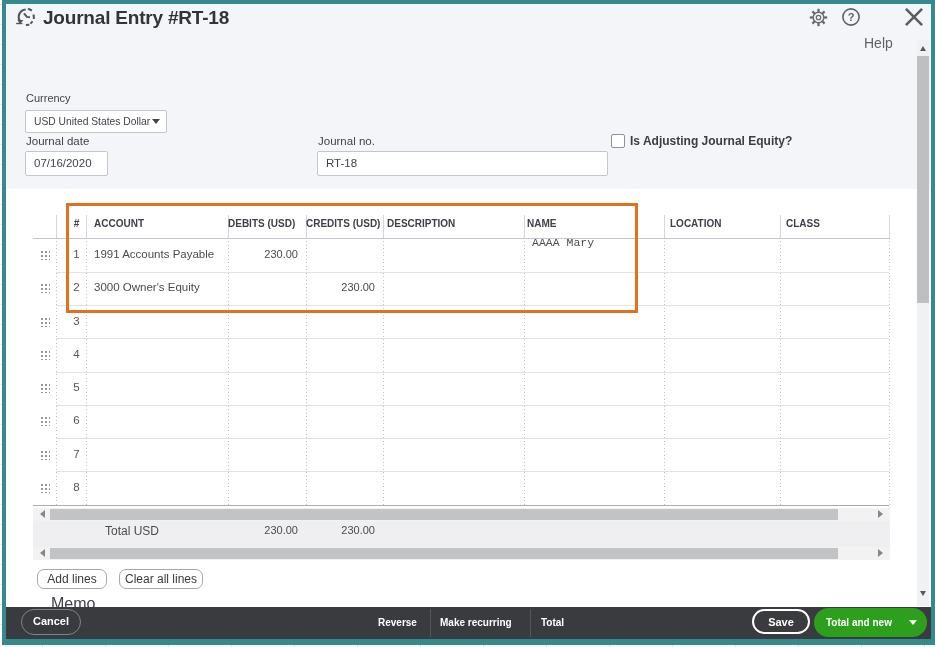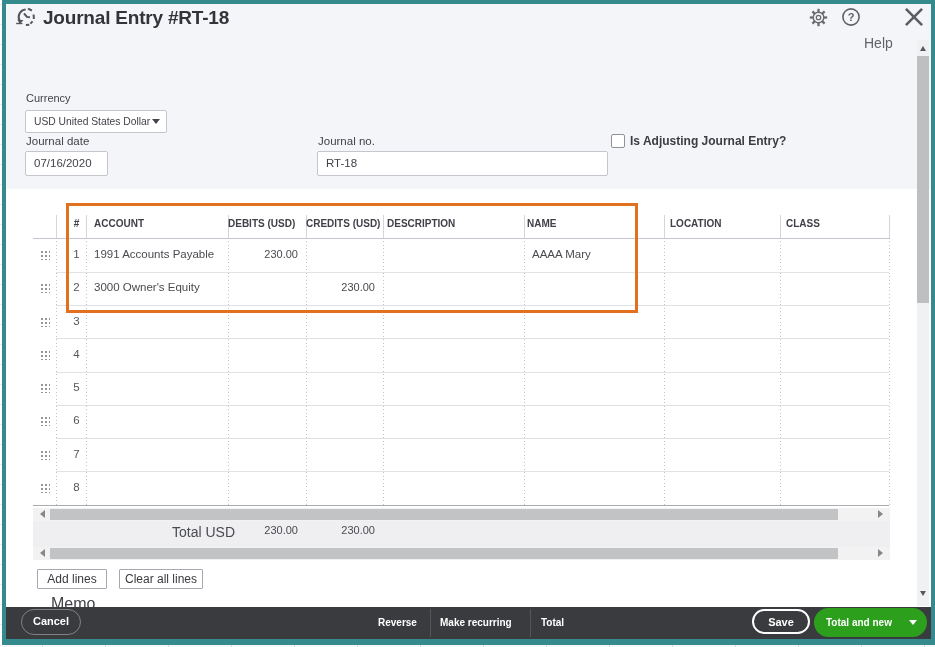--- a/index.html
+++ b/index.html
@@ -17,21 +17,21 @@
   .cell { position:absolute; font-size:11.5px; color:#4a4b50; white-space:nowrap; }
   .vline { position:absolute; width:1px; background:repeating-linear-gradient(to bottom,#bfc2c8 0,#bfc2c8 1px,rgba(0,0,0,0) 1px,rgba(0,0,0,0) 3.5px); }
   .vsolid { position:absolute; width:1px; background:#d3d6db; }
   .hline { position:absolute; height:1px; background:#e0e2e6; }
   .dots { position:absolute; width:10px; height:10px;
           background-image: radial-gradient(circle, #94969b 1.1px, rgba(0,0,0,0) 1.2px);
           background-size: 4px 4px; background-position: 0 0; }
   .sbtrack { position:absolute; background:#f2f2f3; height:12px; }
   .sbthumb { position:absolute; background:#c2c3c5; height:12px; }
   .arr { position:absolute; width:0; height:0; }
-  .btn { position:absolute; background:#fff; border:1px solid #a5a8ae; border-radius:1px;
+  .btn { position:absolute; background:#fff; border:1px solid #a5a8ae; border-radius:7px;
          font-size:12px; color:#393a3d; text-align:center; }
   .footer { position:absolute; left:0; top:603px; width:925px; height:32px; background:#3a3b3f; }
   .ftxt { position:absolute; font-size:10px; font-weight:bold; color:#ffffff; white-space:nowrap; }
   .fdiv { position:absolute; width:1px; top:2px; height:28px; background:#55565a; }
 </style></head>
 <body>
 
 <div class="abs" style="left:0;top:4px;width:2px;height:1px;background:#e9e9ea;"></div>
 <div class="abs" style="left:0;top:24px;width:2px;height:1px;background:#e9e9ea;"></div>
 <div class="abs" style="left:0;top:44px;width:2px;height:1px;background:#e9e9ea;"></div>
@@ -121,21 +121,21 @@
  <path d="M0.9 0.9 L17.1 17.1 M17.1 0.9 L0.9 17.1" stroke="#5d5e64" stroke-width="2.6" fill="none"></path>
 </svg>
 <div class="lbl" style="left:20px;top:88px;font-size:11px;">Currency</div>
 <div class="inp" style="left:19px;top:106px;width:142px;height:23px;line-height:21px;font-size:10.3px;white-space:nowrap;overflow:hidden;">USD United States Dollar</div>
 <div class="arr" style="left:146px;top:115px;border-left:4.5px solid rgba(0,0,0,0);border-right:4.5px solid rgba(0,0,0,0);border-top:5.5px solid #45464c;"></div>
 <div class="lbl" style="left:20px;top:131px;">Journal date</div>
 <div class="inp" style="left:19px;top:147px;width:83px;height:25px;line-height:23px;">07/16/2020</div>
 <div class="lbl" style="left:312px;top:131px;">Journal no.</div>
 <div class="inp" style="left:311px;top:147px;width:291px;height:25px;line-height:23px;">RT-18</div>
 <div class="abs" style="left:605px;top:130px;width:14px;height:14px;background:#fff;border:1px solid #8f9298;border-radius:2px;"></div>
-<div class="abs" style="left:624px;top:130px;font-size:12px;font-weight:bold;color:#3c3d42;">Is Adjusting Journal Entry?</div>
+<div class="abs" style="left:624px;top:130px;font-size:12px;font-weight:bold;color:#3c3d42;">Is Adjusting Journal Equity?</div>
 <div class="vsolid" style="left:50px;top:211px;height:23.3px;"></div>
 <div class="vline" style="left:50px;top:234.3px;height:266.4px;"></div>
 <div class="vsolid" style="left:80px;top:211px;height:23.3px;"></div>
 <div class="vline" style="left:80px;top:234.3px;height:266.4px;"></div>
 <div class="vsolid" style="left:222px;top:211px;height:23.3px;"></div>
 <div class="vline" style="left:222px;top:234.3px;height:266.4px;"></div>
 <div class="vsolid" style="left:300px;top:211px;height:23.3px;"></div>
 <div class="vline" style="left:300px;top:234.3px;height:266.4px;"></div>
 <div class="vsolid" style="left:377px;top:211px;height:23.3px;"></div>
 <div class="vline" style="left:377px;top:234.3px;height:266.4px;"></div>
@@ -175,30 +175,30 @@
 <div class="dots" style="left:34px;top:379.1px;"></div>
 <div class="cell" style="left:58px;top:377.1px;width:25px;text-align:center;font-size:11.5px;color:#55565b;">5</div>
 <div class="dots" style="left:34px;top:412.4px;"></div>
 <div class="cell" style="left:58px;top:410.4px;width:25px;text-align:center;font-size:11.5px;color:#55565b;">6</div>
 <div class="dots" style="left:34px;top:445.8px;"></div>
 <div class="cell" style="left:58px;top:443.8px;width:25px;text-align:center;font-size:11.5px;color:#55565b;">7</div>
 <div class="dots" style="left:34px;top:479.0px;"></div>
 <div class="cell" style="left:58px;top:477.0px;width:25px;text-align:center;font-size:11.5px;color:#55565b;">8</div>
 <div class="cell" style="left:88px;top:244.0px;">1991 Accounts Payable</div>
 <div class="cell" style="left:222px;top:244.0px;width:70px;text-align:right;font-size:11px;">230.00</div>
-<div class="cell" style="left:526px;top:244.0px;">AAAA Mary</div>
+<div class="cell" style="left:526px;top:232px;font-family:Liberation Mono, monospace;">AAAA Mary</div>
 <div class="cell" style="left:88px;top:277.2px;">3000 Owner's Equity</div>
 <div class="cell" style="left:300px;top:277.2px;width:69px;text-align:right;font-size:11px;">230.00</div>
 <div class="abs" style="left:60px;top:198.5px;width:572px;height:110.5px;border:3.5px solid #e1711f;"></div>
 <div class="sbtrack" style="left:27px;top:503.5px;width:857px;height:13px;"></div>
       <div class="sbthumb" style="left:44px;top:504.5px;width:788px;height:11px;"></div>
       <div class="arr" style="left:34px;top:506.0px;border-top:4px solid rgba(0,0,0,0);border-bottom:4px solid rgba(0,0,0,0);border-right:5.5px solid #85878a;"></div>
       <div class="arr" style="left:872px;top:506.0px;border-top:4px solid rgba(0,0,0,0);border-bottom:4px solid rgba(0,0,0,0);border-left:5.5px solid #85878a;"></div>
 <div class="abs" style="left:27px;top:516.8px;width:857px;height:26px;background:#efeff1;"></div>
-<div class="cell" style="left:129px;top:519.5px;width:100px;text-align:right;font-size:14px;">Total USD</div>
+<div class="cell" style="left:99px;top:519.5px;width:100px;font-size:12px;">Total USD</div>
 <div class="cell" style="left:222px;top:519.5px;width:70px;text-align:right;font-size:11px;">230.00</div>
 <div class="cell" style="left:300px;top:519.5px;width:69px;text-align:right;font-size:11px;">230.00</div>
 <div class="sbtrack" style="left:27px;top:542.8px;width:857px;height:13px;"></div>
       <div class="sbthumb" style="left:44px;top:543.8px;width:788px;height:11px;"></div>
       <div class="arr" style="left:34px;top:545.3px;border-top:4px solid rgba(0,0,0,0);border-bottom:4px solid rgba(0,0,0,0);border-right:5.5px solid #85878a;"></div>
       <div class="arr" style="left:872px;top:545.3px;border-top:4px solid rgba(0,0,0,0);border-bottom:4px solid rgba(0,0,0,0);border-left:5.5px solid #85878a;"></div>
 <div class="btn" style="left:31px;top:565px;width:70px;height:20px;line-height:18px;">Add lines</div>
 <div class="btn" style="left:113px;top:565px;width:84px;height:20px;line-height:18px;">Clear all lines</div>
 <div class="lbl" style="left:33px;top:591px;font-size:16px;margin-left:12px;">Memo</div>
 <div class="abs" style="left:911px;top:36px;width:12px;height:566px;background:#f0f1f3;"></div>

